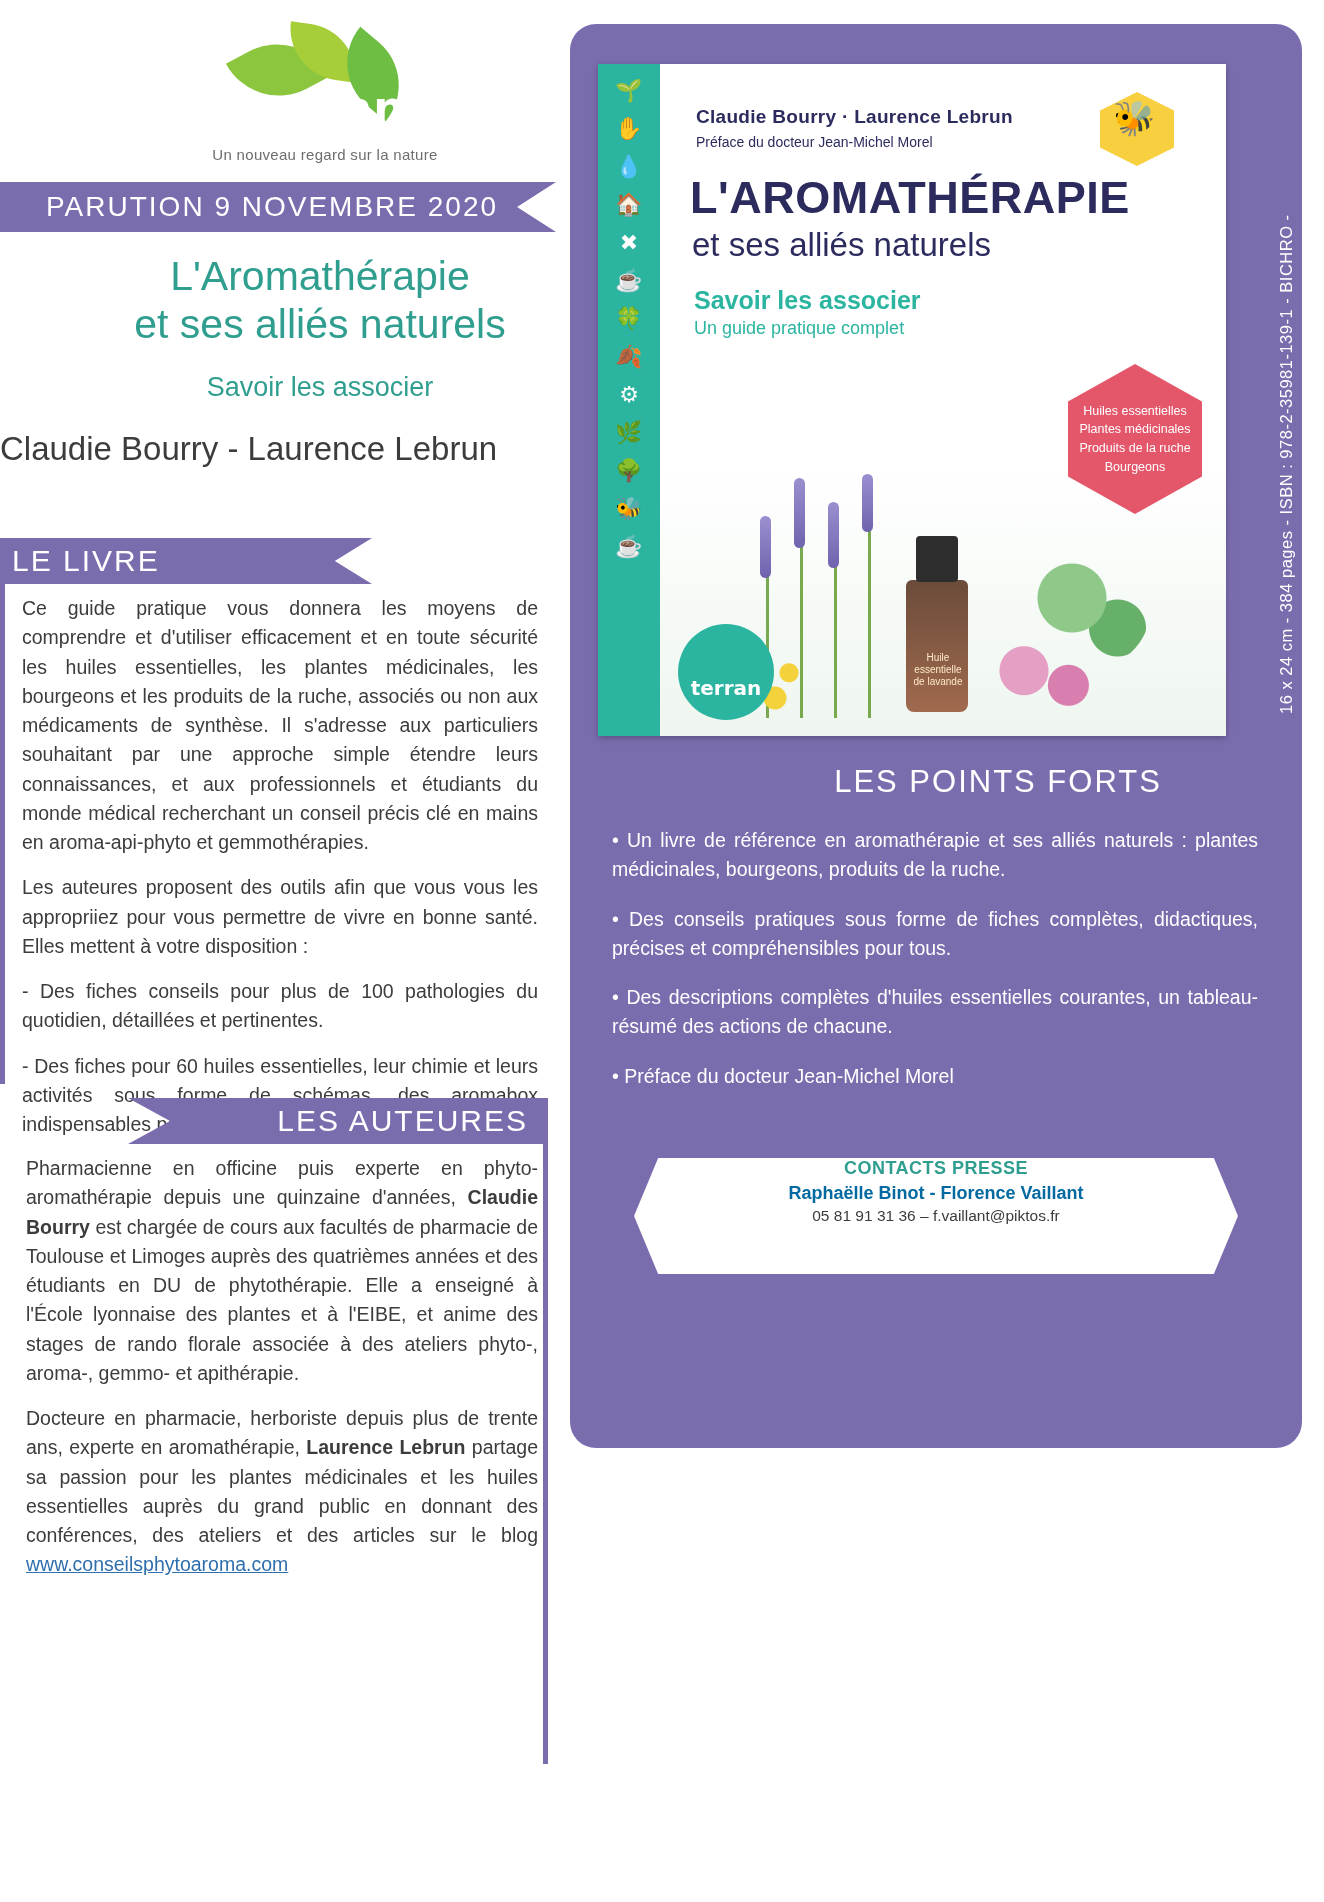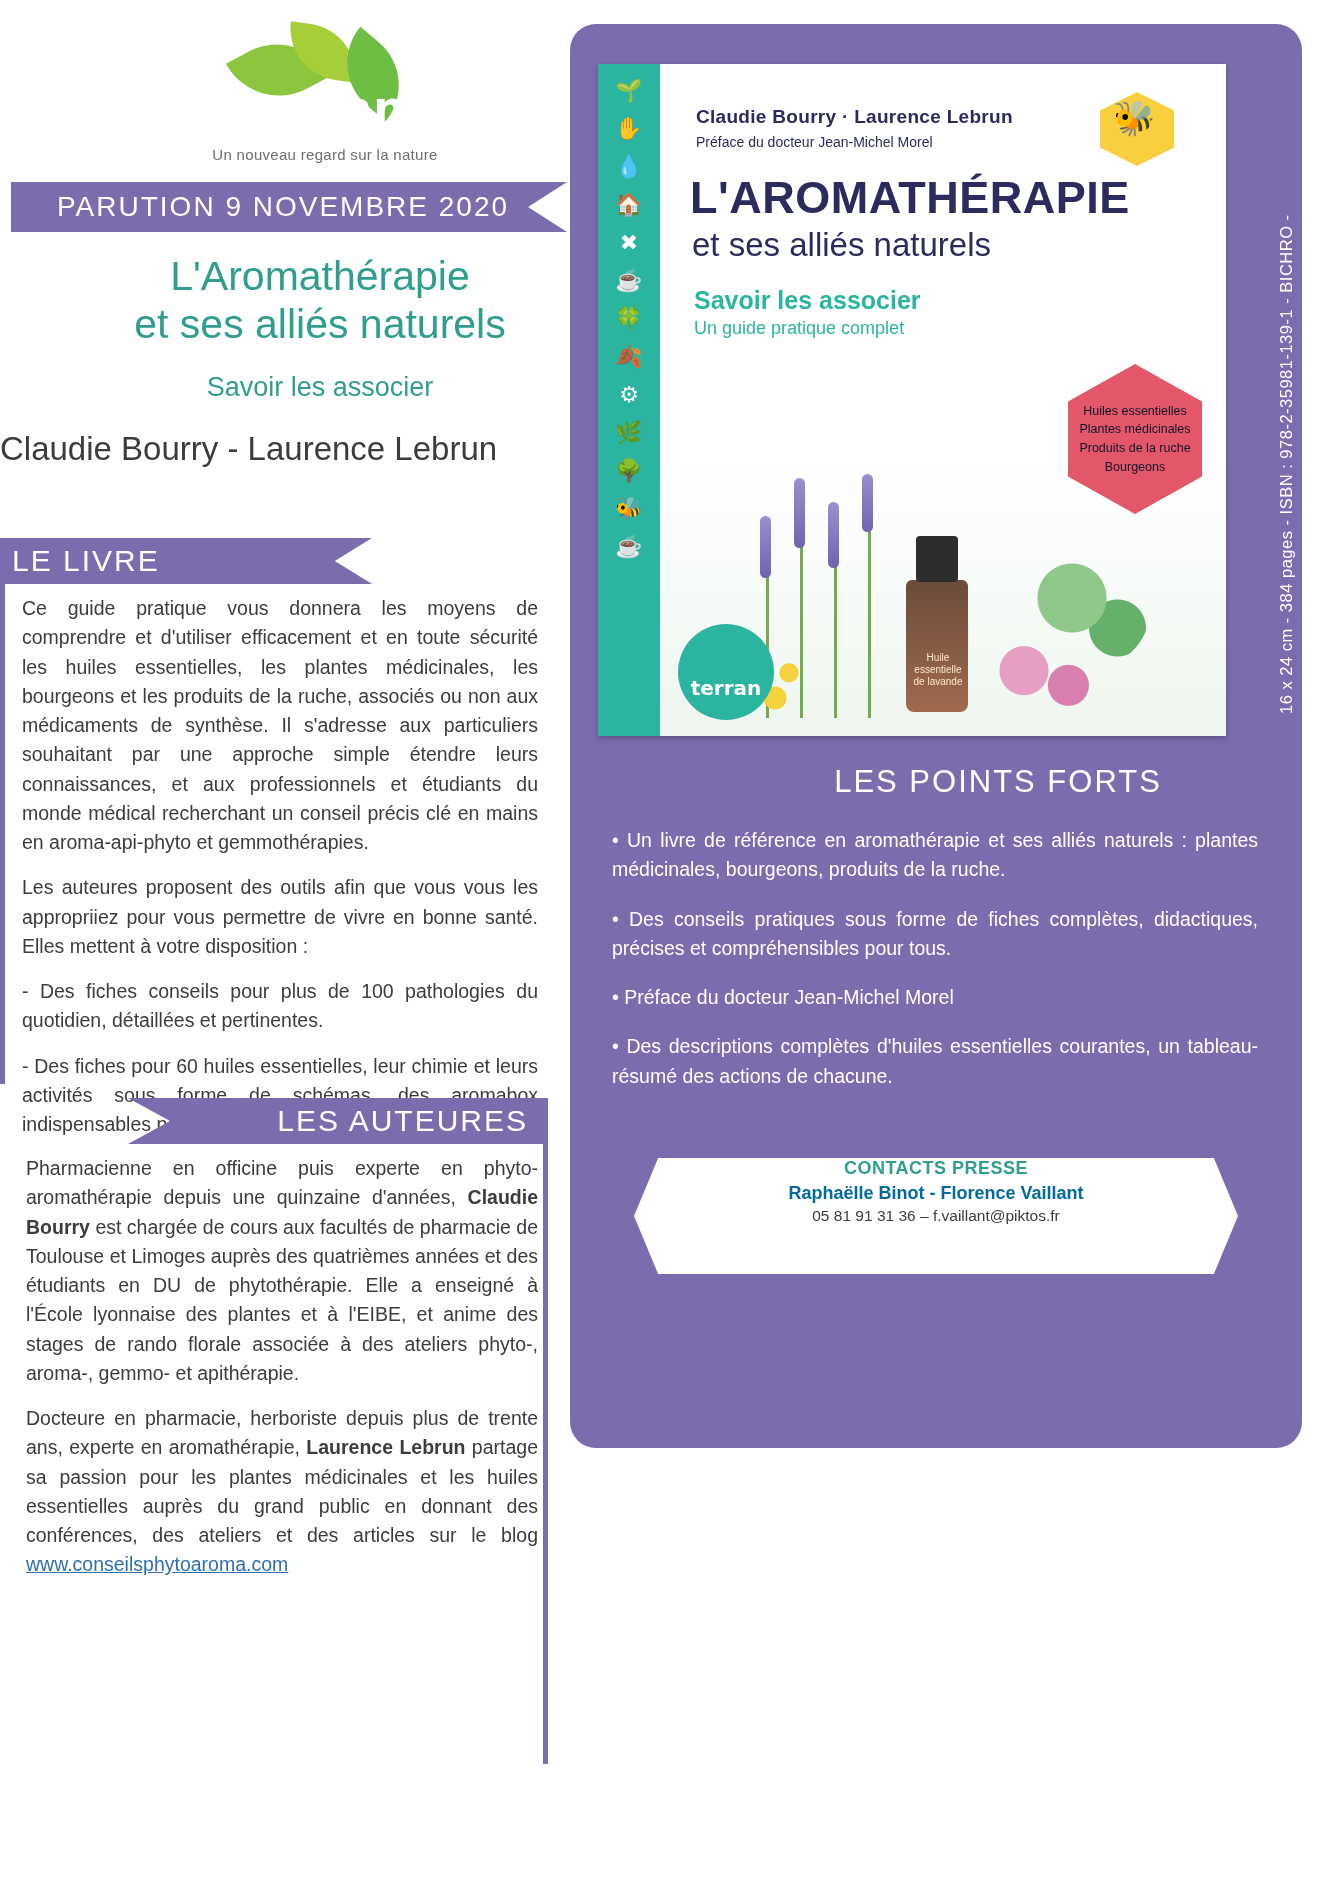--- a/index.html
+++ b/index.html
@@ -53,21 +53,21 @@
   #logo-tag {
     font-size: 15px;
     color: #6e6e6e;
     margin-top: 4px;
     letter-spacing: .3px;
   }
 
   
   #parution-banner {
     position: absolute;
-    left: 11px; top: 182px;
+    left: 0; top: 182px;
     width: 556px;
     height: 50px;
     background: #7b6cae;
     color: #ffffff;
     font-size: 28px;
     letter-spacing: 2px;
     display: flex;
     align-items: center;
     padding-left: 46px;
     clip-path: polygon(0 0, 100% 0, 93% 50%, 100% 100%, 0 100%);
@@ -205,21 +205,21 @@
   }
   #cover-sub2 {
     position: absolute; left: 34px; top: 254px;
     font-size: 18px; color: #2bb5a0;
   }
   #cover-hex {
     position: absolute; right: 24px; top: 300px;
     width: 134px; height: 150px;
     background: #e4566a;
     clip-path: polygon(50% 0, 100% 25%, 100% 75%, 50% 100%, 0 75%, 0 25%);
-    color: #0f172a; font-size: 12.5px; line-height: 1.5;
+    color: #ffffff; font-size: 12.5px; line-height: 1.5;
     display: flex; flex-direction: column; align-items: center; justify-content: center;
     text-align: center;
   }
   #cover-bee {
     position: absolute; right: 52px; top: 28px;
     width: 74px; height: 74px;
     background: #f7cf3f;
     clip-path: polygon(50% 0, 100% 25%, 100% 75%, 50% 100%, 0 75%, 0 25%);
   }
   #bee-body {
@@ -420,22 +420,22 @@
     </div>
   </div>
 
   <div id="spine-info">16 x 24 cm - 384 pages - ISBN : 978-2-35981-139-1 - BICHRO -</div>
   <div id="spine-price">29€</div>
 
   <div id="points-title">LES POINTS FORTS</div>
   <div id="points-list">
     <p>• Un livre de référence en aromathérapie et ses alliés naturels : plantes médicinales, bourgeons, produits de la ruche.</p>
     <p>• Des conseils pratiques sous forme de fiches complètes, didactiques, précises et compréhensibles pour tous.</p>
+    <p>• Des descriptions complètes d'huiles essentielles courantes, un tableau-résumé des actions de chacune.</p>
     <p>• Préface du docteur Jean-Michel Morel</p>
-    <p>• Des descriptions complètes d'huiles essentielles courantes, un tableau-résumé des actions de chacune.</p>
   </div>
 
   <div id="contacts">
     <div id="contacts-title">CONTACTS PRESSE</div>
     <div id="contacts-names">Raphaëlle Binot - Florence Vaillant</div>
     <div class="contact-line">05 81 91 31 36  –  f.vaillant@piktos.fr</div>
   </div>
 </div>
 
 </body></html>

